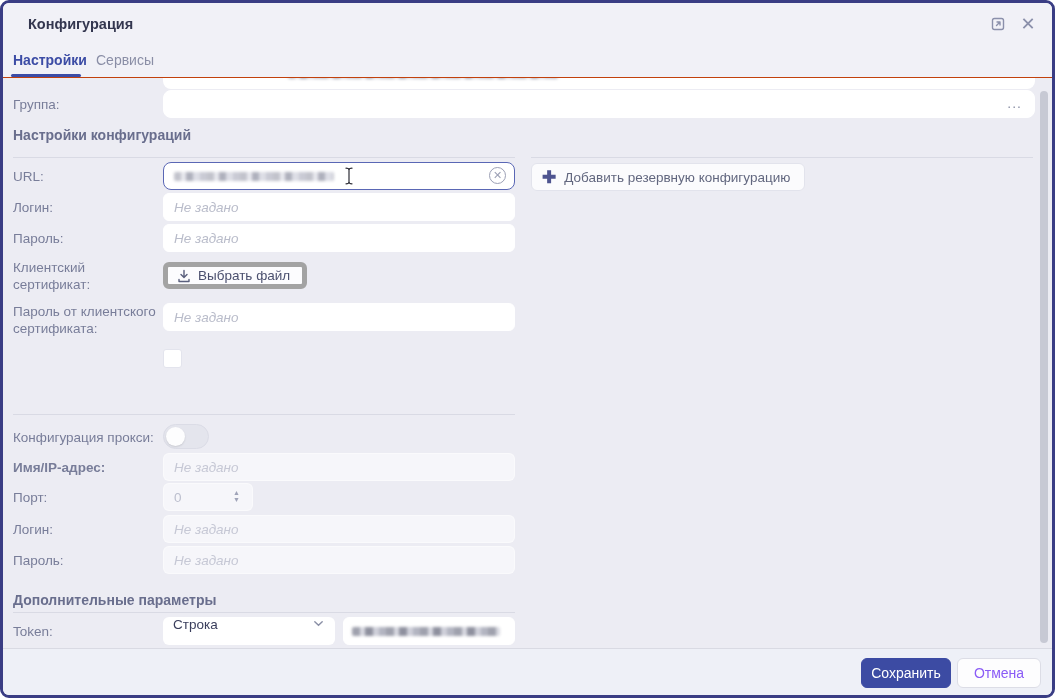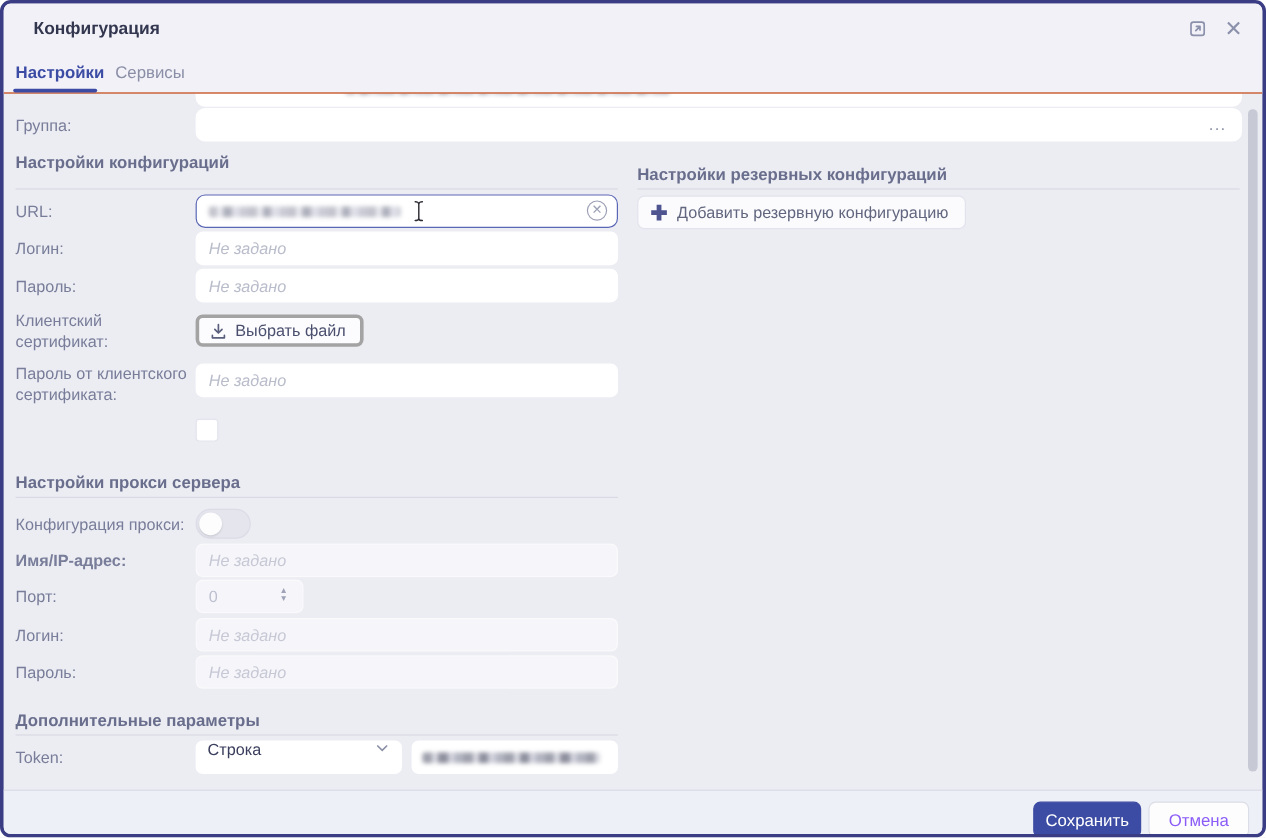--- a/index.html
+++ b/index.html
@@ -49,42 +49,42 @@
   }
   .redact.dark {
     background:repeating-linear-gradient(90deg,#9fa1ad 0 8px,#d8d9e1 8px 13px,#8e909e 13px 21px,#cfd0da 21px 27px,#b3b5c1 27px 34px);
   }
   .more-dots { position:absolute; right:12px; top:4px; color:#8b90a6; font-size:14px; letter-spacing:1px; cursor:pointer; }
   .scrollbar { position:absolute; right:4px; top:88px; width:8px; height:552px; background:#c7c9d4; border-radius:4px; z-index:40; cursor:pointer; }
   .url-field { border:1.5px solid #5a67b5 !important; border-radius:8px !important; }
   .clear-btn { position:absolute; width:17px; height:17px; border:1px solid #9ca0b5; border-radius:50%; color:#9ca0b5; font-size:11px; line-height:15px; text-align:center; cursor:pointer; background:#fff; }
   .btn-file {
     position:absolute; left:160px; top:259px; height:27px; padding:0 12px 0 9px;
-    background:#fcfcfe; border:3px solid #a3a3a3; border-radius:6px;
+    background:#fcfcfe; border:5px solid #a3a3a3; border-radius:6px;
     font-size:13.5px; color:#4a4f6e; display:flex; align-items:center; gap:7px; cursor:pointer;
   }
   .checkbox { position:absolute; left:160px; top:346px; width:19px; height:19px; background:#fff; border:1px solid #e3e4ed; border-radius:3px; cursor:pointer; }
   .toggle { position:absolute; left:160px; top:421px; width:46px; height:25px; background:#e4e5ed; border:1px solid #dbdce6; border-radius:13px; }
   .toggle .knob { position:absolute; left:2px; top:2px; width:19px; height:19px; background:#fdfdfe; border-radius:50%; box-shadow:0 1px 2px rgba(0,0,0,0.12); }
   .stepper { position:absolute; display:flex; flex-direction:column; align-items:center; color:#9fa3b8; font-size:7px; line-height:0.95; cursor:pointer; }
   .select-box {
     position:absolute; left:160px; top:614px; width:172px; height:28px;
     background:#fff; border-radius:6px; font-size:13.5px; color:#3a3e5c;
     display:flex; align-items:flex-start; padding:0 10px; cursor:pointer;
   }
   .select-box .chev { margin-left:auto; color:#8b90a6; }
   .btn-add {
     position:absolute; left:528px; top:160px; height:28px; padding:0 14px 0 10px;
     background:#fbfbfd; border:1px solid #e2e3ec; border-radius:6px;
     font-size:13.5px; color:#62677f; display:flex; align-items:center; gap:8px; cursor:pointer;
   }
   .btn-add .plus { color:#4e5490; font-weight:bold; font-size:17px; line-height:1; }
   
   .footer {
-    position:absolute; left:0; right:0; bottom:0; height:37px;
+    position:absolute; left:0; right:0; bottom:0; height:47px;
     background:#eef0f7; border-top:1px solid #d9dae3; z-index:30;
   }
   .btn { position:absolute; top:9px; height:30px; border-radius:6px; font-size:14px; font-family:"Liberation Sans", sans-serif; cursor:pointer; }
   .btn-save { right:101px; width:90px; background:#3c4ba3; color:#fff; border:1px solid #3c4ba3; }
   .btn-cancel { right:11px; width:84px; background:#fdfdfe; color:#8b5cf6; border:1px solid #dcdde6; }
   .ibeam { position:absolute; z-index:6; }
   svg { display:block; }
 </style>
 </head>
 <body>
@@ -135,21 +135,20 @@
           </svg>
       </span>
       <span>Выбрать файл</span>
     </div>
 
     <div class="label" style="top:301px;">Пароль от клиентского сертификата:</div>
     <input class="field" style="left: 160px; top: 300px; width: 352px;" placeholder="Не задано">
 
     <div class="checkbox"></div>
 
-    <div class="sec-title" style="left:10px; top:391px;">Настройки прокси сервера</div>
     <div class="divider" style="left:10px; top:411px; width:502px;"></div>
 
     <div class="label" style="top:427px;">Конфигурация прокси:</div>
     <div class="toggle">
         <div class="knob"></div>
       </div>
 
     <div class="label" style="top:457px;font-weight:bold;">Имя/IP-адрес:</div>
     <input class="field dis" style="left: 160px; top: 450px; width: 352px;" disabled="" placeholder="Не задано">
 
@@ -175,21 +174,20 @@
       <span class="chev">
         <svg width="13" height="13" viewBox="0 0 14 14">
             <path d="M3 5l4 4 4-4" stroke="#8b90a6" stroke-width="1.5" fill="none" stroke-linecap="round"></path>
           </svg>
       </span>
     </div>
     <div class="field" style="left:340px; top:614px; width:172px;">
       <div class="redact dark" style="position:absolute; left:8px; top:9px; width:148px; height:9px;"></div>
     </div>
 
-    <div class="sec-title" style="left:528px; top:134px;">Настройки резервных конфигураций</div>
     <div class="divider" style="left:528px; top:154px; width:502px;"></div>
     <div class="btn-add">
       <span class="plus">✚</span>
       <span>Добавить резервную конфигурацию</span>
     </div>
 
     <div class="scrollbar"></div>
   </div>
 
   <div class="titlebar">

